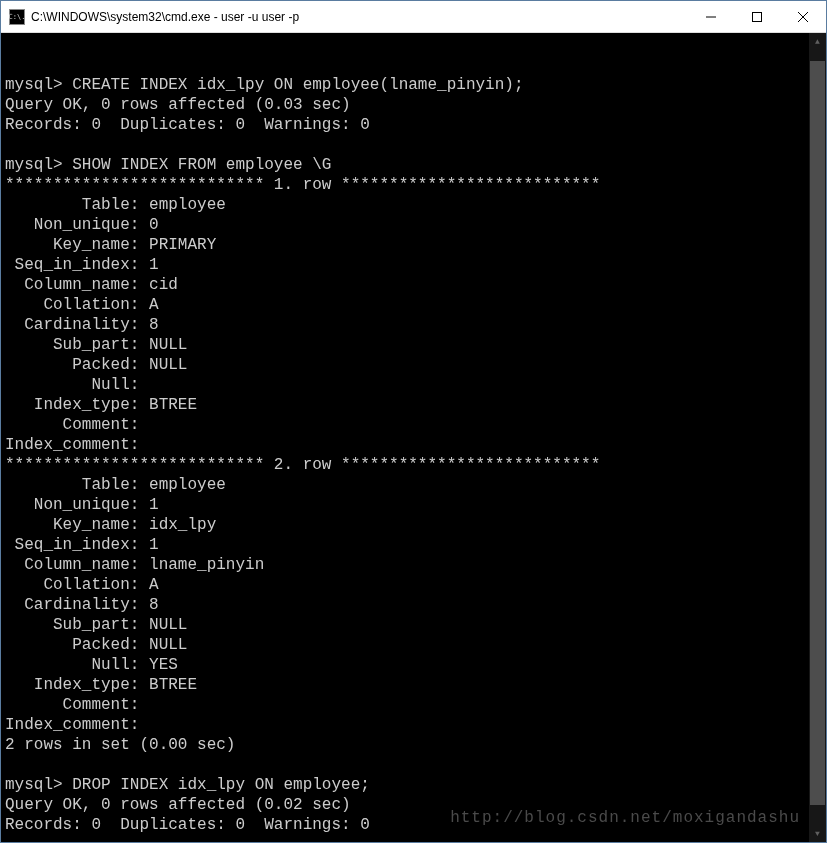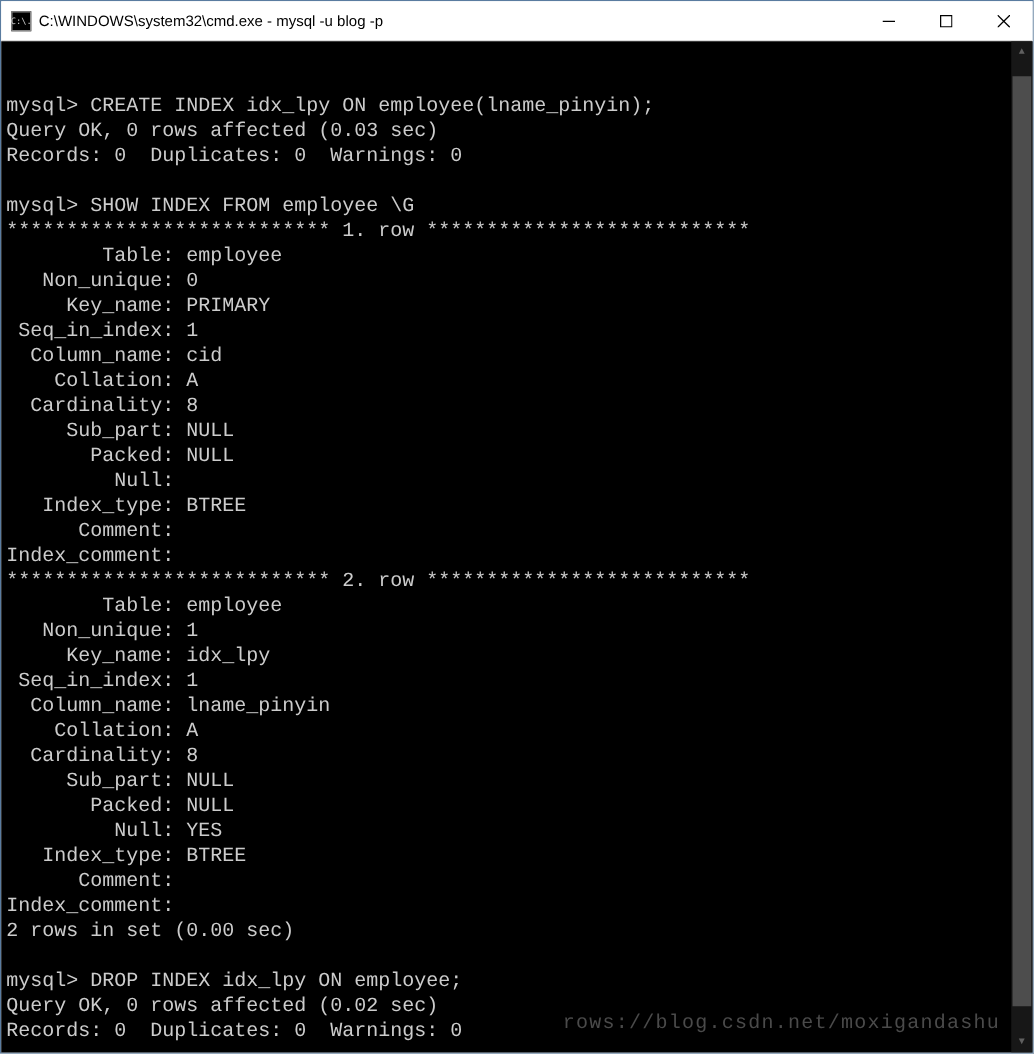--- a/index.html
+++ b/index.html
@@ -121,21 +121,21 @@
       font-size: 16px;
       letter-spacing: 1px;
     }
   </style>
 </head>
 <body>
 
 <div class="window">
   <div class="titlebar">
     <span class="titlebar-icon">C:\.</span>
-    <span class="titlebar-title">C:\WINDOWS\system32\cmd.exe - mysql  -u blog -p</span>
+    <span class="titlebar-title">C:\WINDOWS\system32\cmd.exe - user  -u user -p</span>
     <div class="titlebar-controls">
       <button class="titlebar-btn">
         <svg width="10" height="10" viewBox="0 0 10 10">
             <line x1="0" y1="5" x2="10" y2="5" stroke="#000" stroke-width="1"></line>
           </svg>
       </button>
       <button class="titlebar-btn">
         <svg width="10" height="10" viewBox="0 0 10 10">
             <rect x="0.5" y="0.5" width="9" height="9" fill="none" stroke="#000" stroke-width="1"></rect>
           </svg>
@@ -143,20 +143,20 @@
       <button class="titlebar-btn close">
         <svg width="10" height="10" viewBox="0 0 10 10">
             <line x1="0" y1="0" x2="10" y2="10" stroke="#000" stroke-width="1"></line>
             <line x1="10" y1="0" x2="0" y2="10" stroke="#000" stroke-width="1"></line>
           </svg>
       </button>
     </div>
   </div>
   <div class="terminal">
     <div id="terminal-content"><div class="terminal-line">mysql&gt; CREATE INDEX idx_lpy ON employee(lname_pinyin);</div><div class="terminal-line">Query OK, 0 rows affected (0.03 sec)</div><div class="terminal-line">Records: 0  Duplicates: 0  Warnings: 0</div><div class="terminal-line">&nbsp;</div><div class="terminal-line">mysql&gt; SHOW INDEX FROM employee \G</div><div class="terminal-line">*************************** 1. row ***************************</div><div class="terminal-line">        Table: employee</div><div class="terminal-line">   Non_unique: 0</div><div class="terminal-line">     Key_name: PRIMARY</div><div class="terminal-line"> Seq_in_index: 1</div><div class="terminal-line">  Column_name: cid</div><div class="terminal-line">    Collation: A</div><div class="terminal-line">  Cardinality: 8</div><div class="terminal-line">     Sub_part: NULL</div><div class="terminal-line">       Packed: NULL</div><div class="terminal-line">         Null:</div><div class="terminal-line">   Index_type: BTREE</div><div class="terminal-line">      Comment:</div><div class="terminal-line">Index_comment:</div><div class="terminal-line">*************************** 2. row ***************************</div><div class="terminal-line">        Table: employee</div><div class="terminal-line">   Non_unique: 1</div><div class="terminal-line">     Key_name: idx_lpy</div><div class="terminal-line"> Seq_in_index: 1</div><div class="terminal-line">  Column_name: lname_pinyin</div><div class="terminal-line">    Collation: A</div><div class="terminal-line">  Cardinality: 8</div><div class="terminal-line">     Sub_part: NULL</div><div class="terminal-line">       Packed: NULL</div><div class="terminal-line">         Null: YES</div><div class="terminal-line">   Index_type: BTREE</div><div class="terminal-line">      Comment:</div><div class="terminal-line">Index_comment:</div><div class="terminal-line">2 rows in set (0.00 sec)</div><div class="terminal-line">&nbsp;</div><div class="terminal-line">mysql&gt; DROP INDEX idx_lpy ON employee;</div><div class="terminal-line">Query OK, 0 rows affected (0.02 sec)</div><div class="terminal-line">Records: 0  Duplicates: 0  Warnings: 0</div><div class="terminal-line">&nbsp;</div></div>
-    <div class="watermark">rows://blog.csdn.net/moxigandashu</div>
+    <div class="watermark">http://blog.csdn.net/moxigandashu</div>
     <div class="scrollbar">
       <div class="scrollbar-arrow up">▲</div>
       <div class="scrollbar-thumb"></div>
       <div class="scrollbar-arrow down">▼</div>
     </div>
   </div>
 </div>
 
 </body></html>

